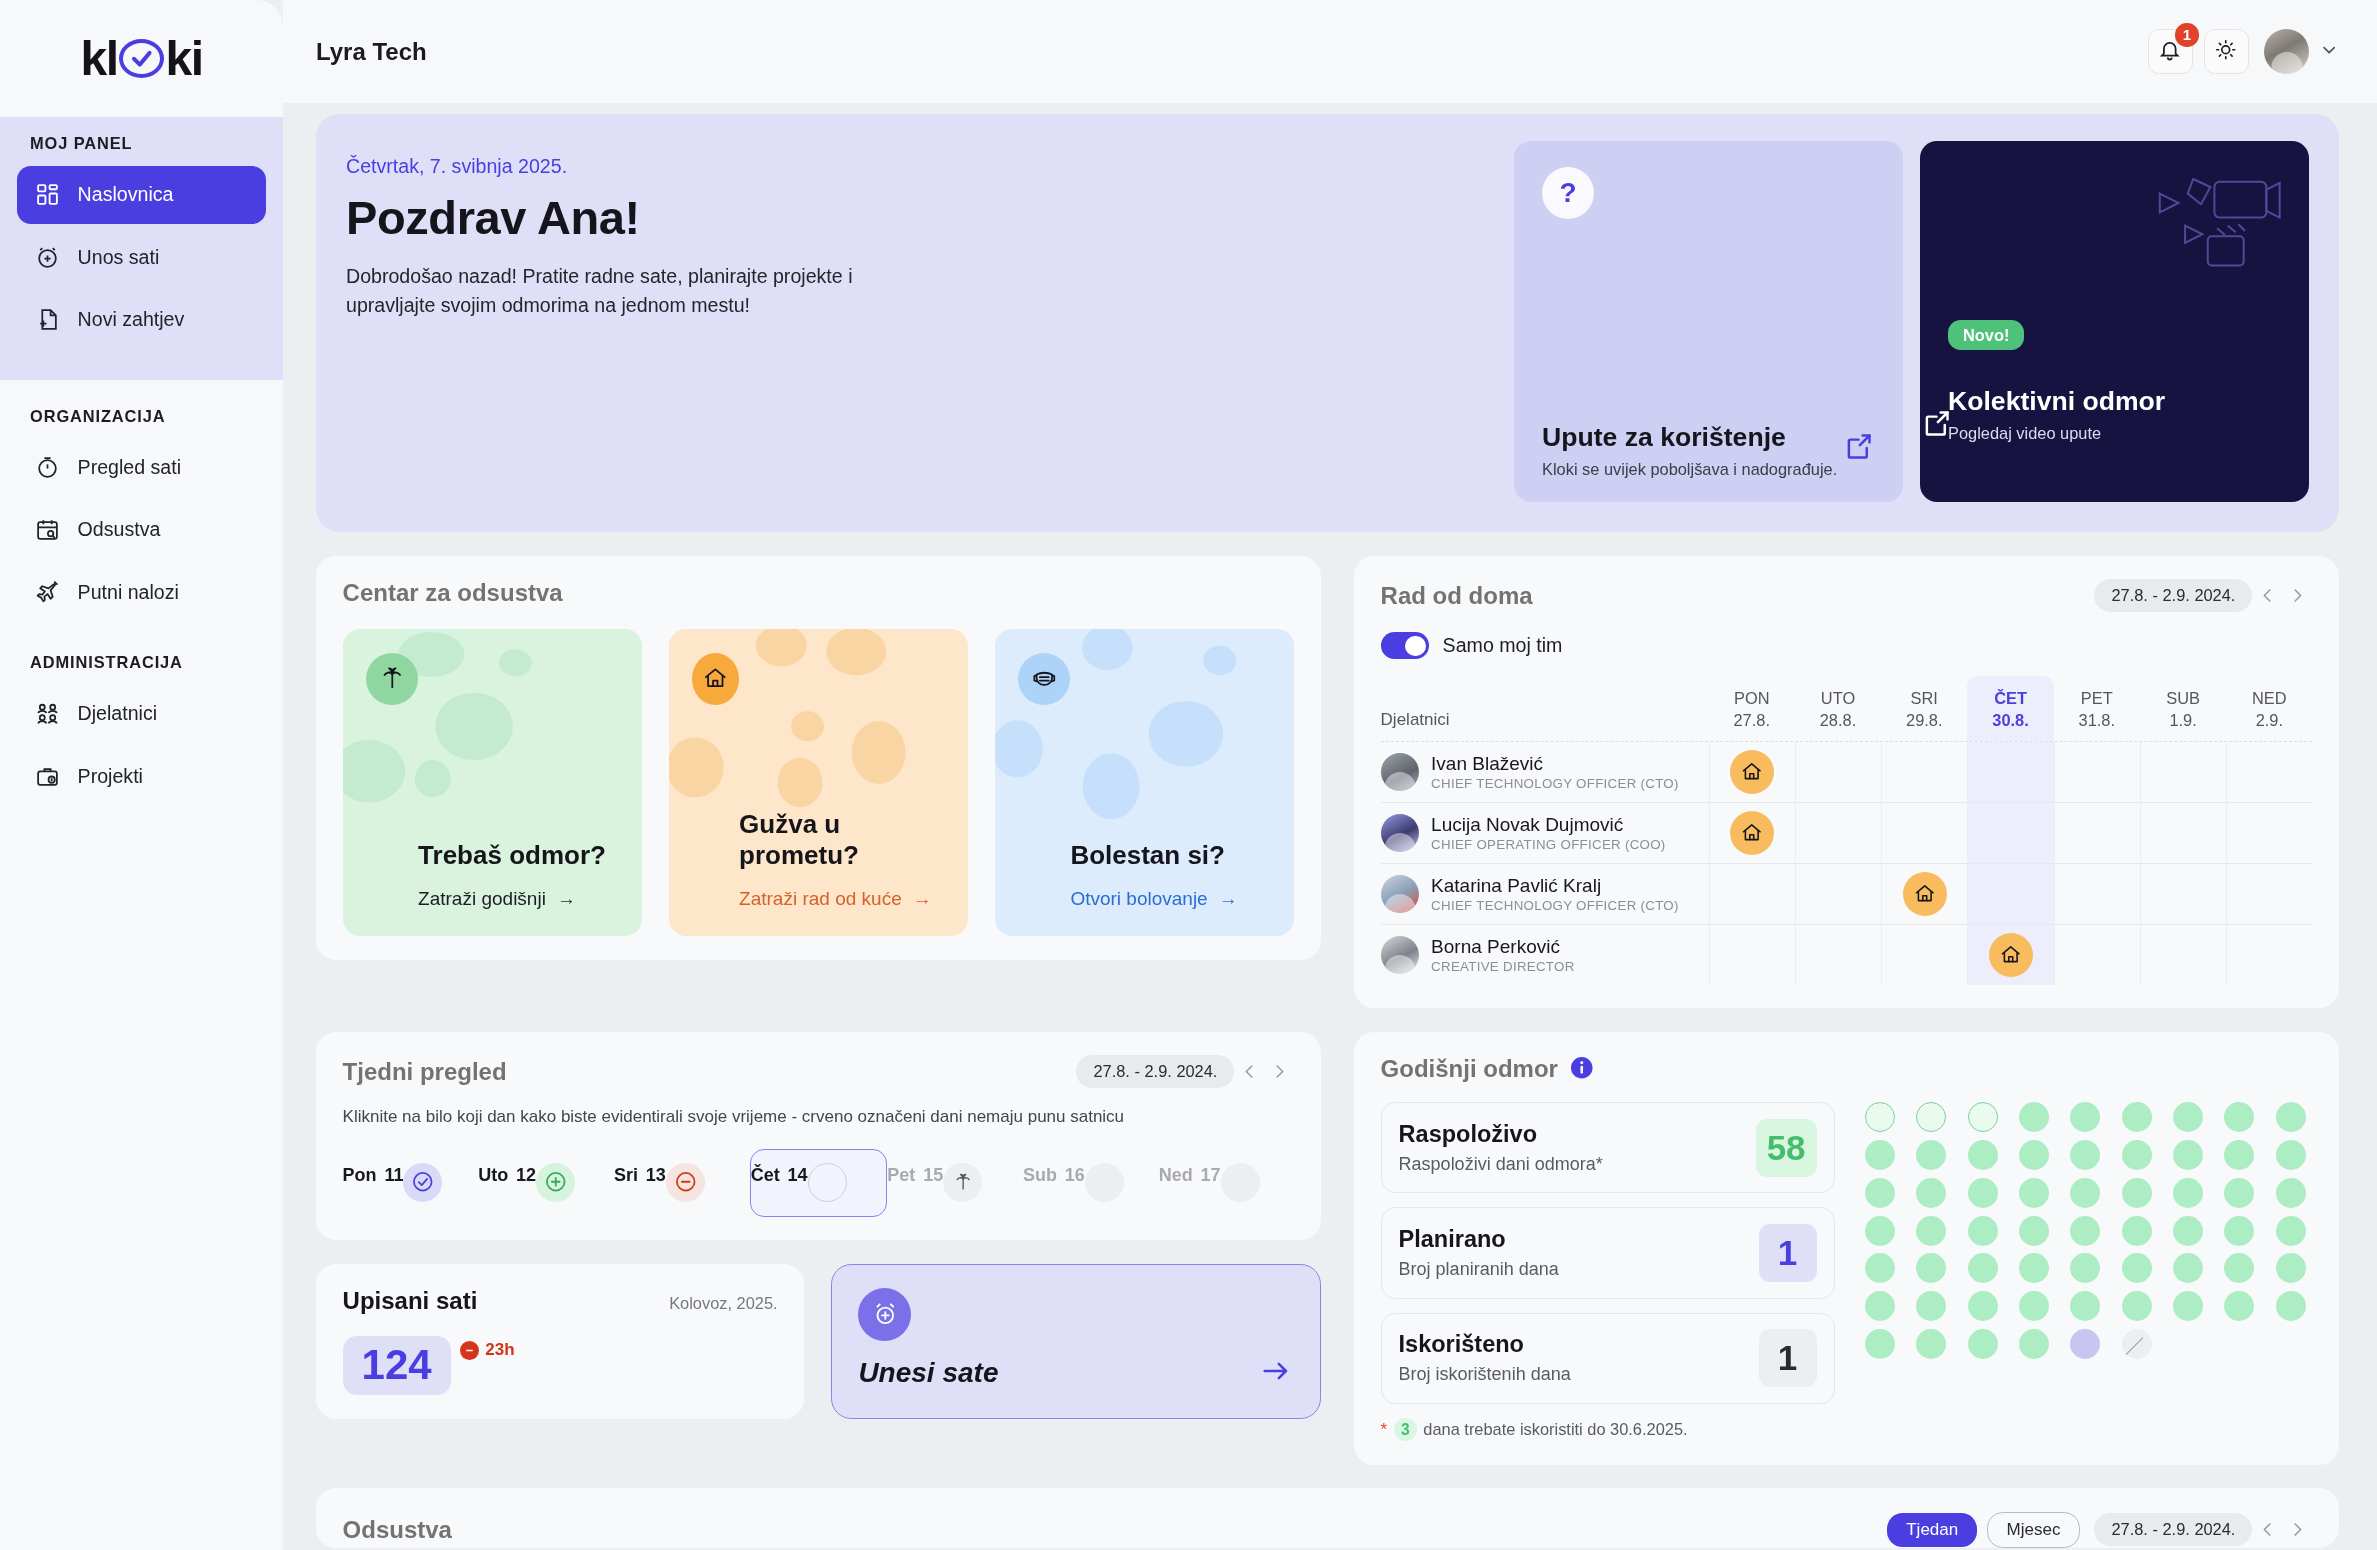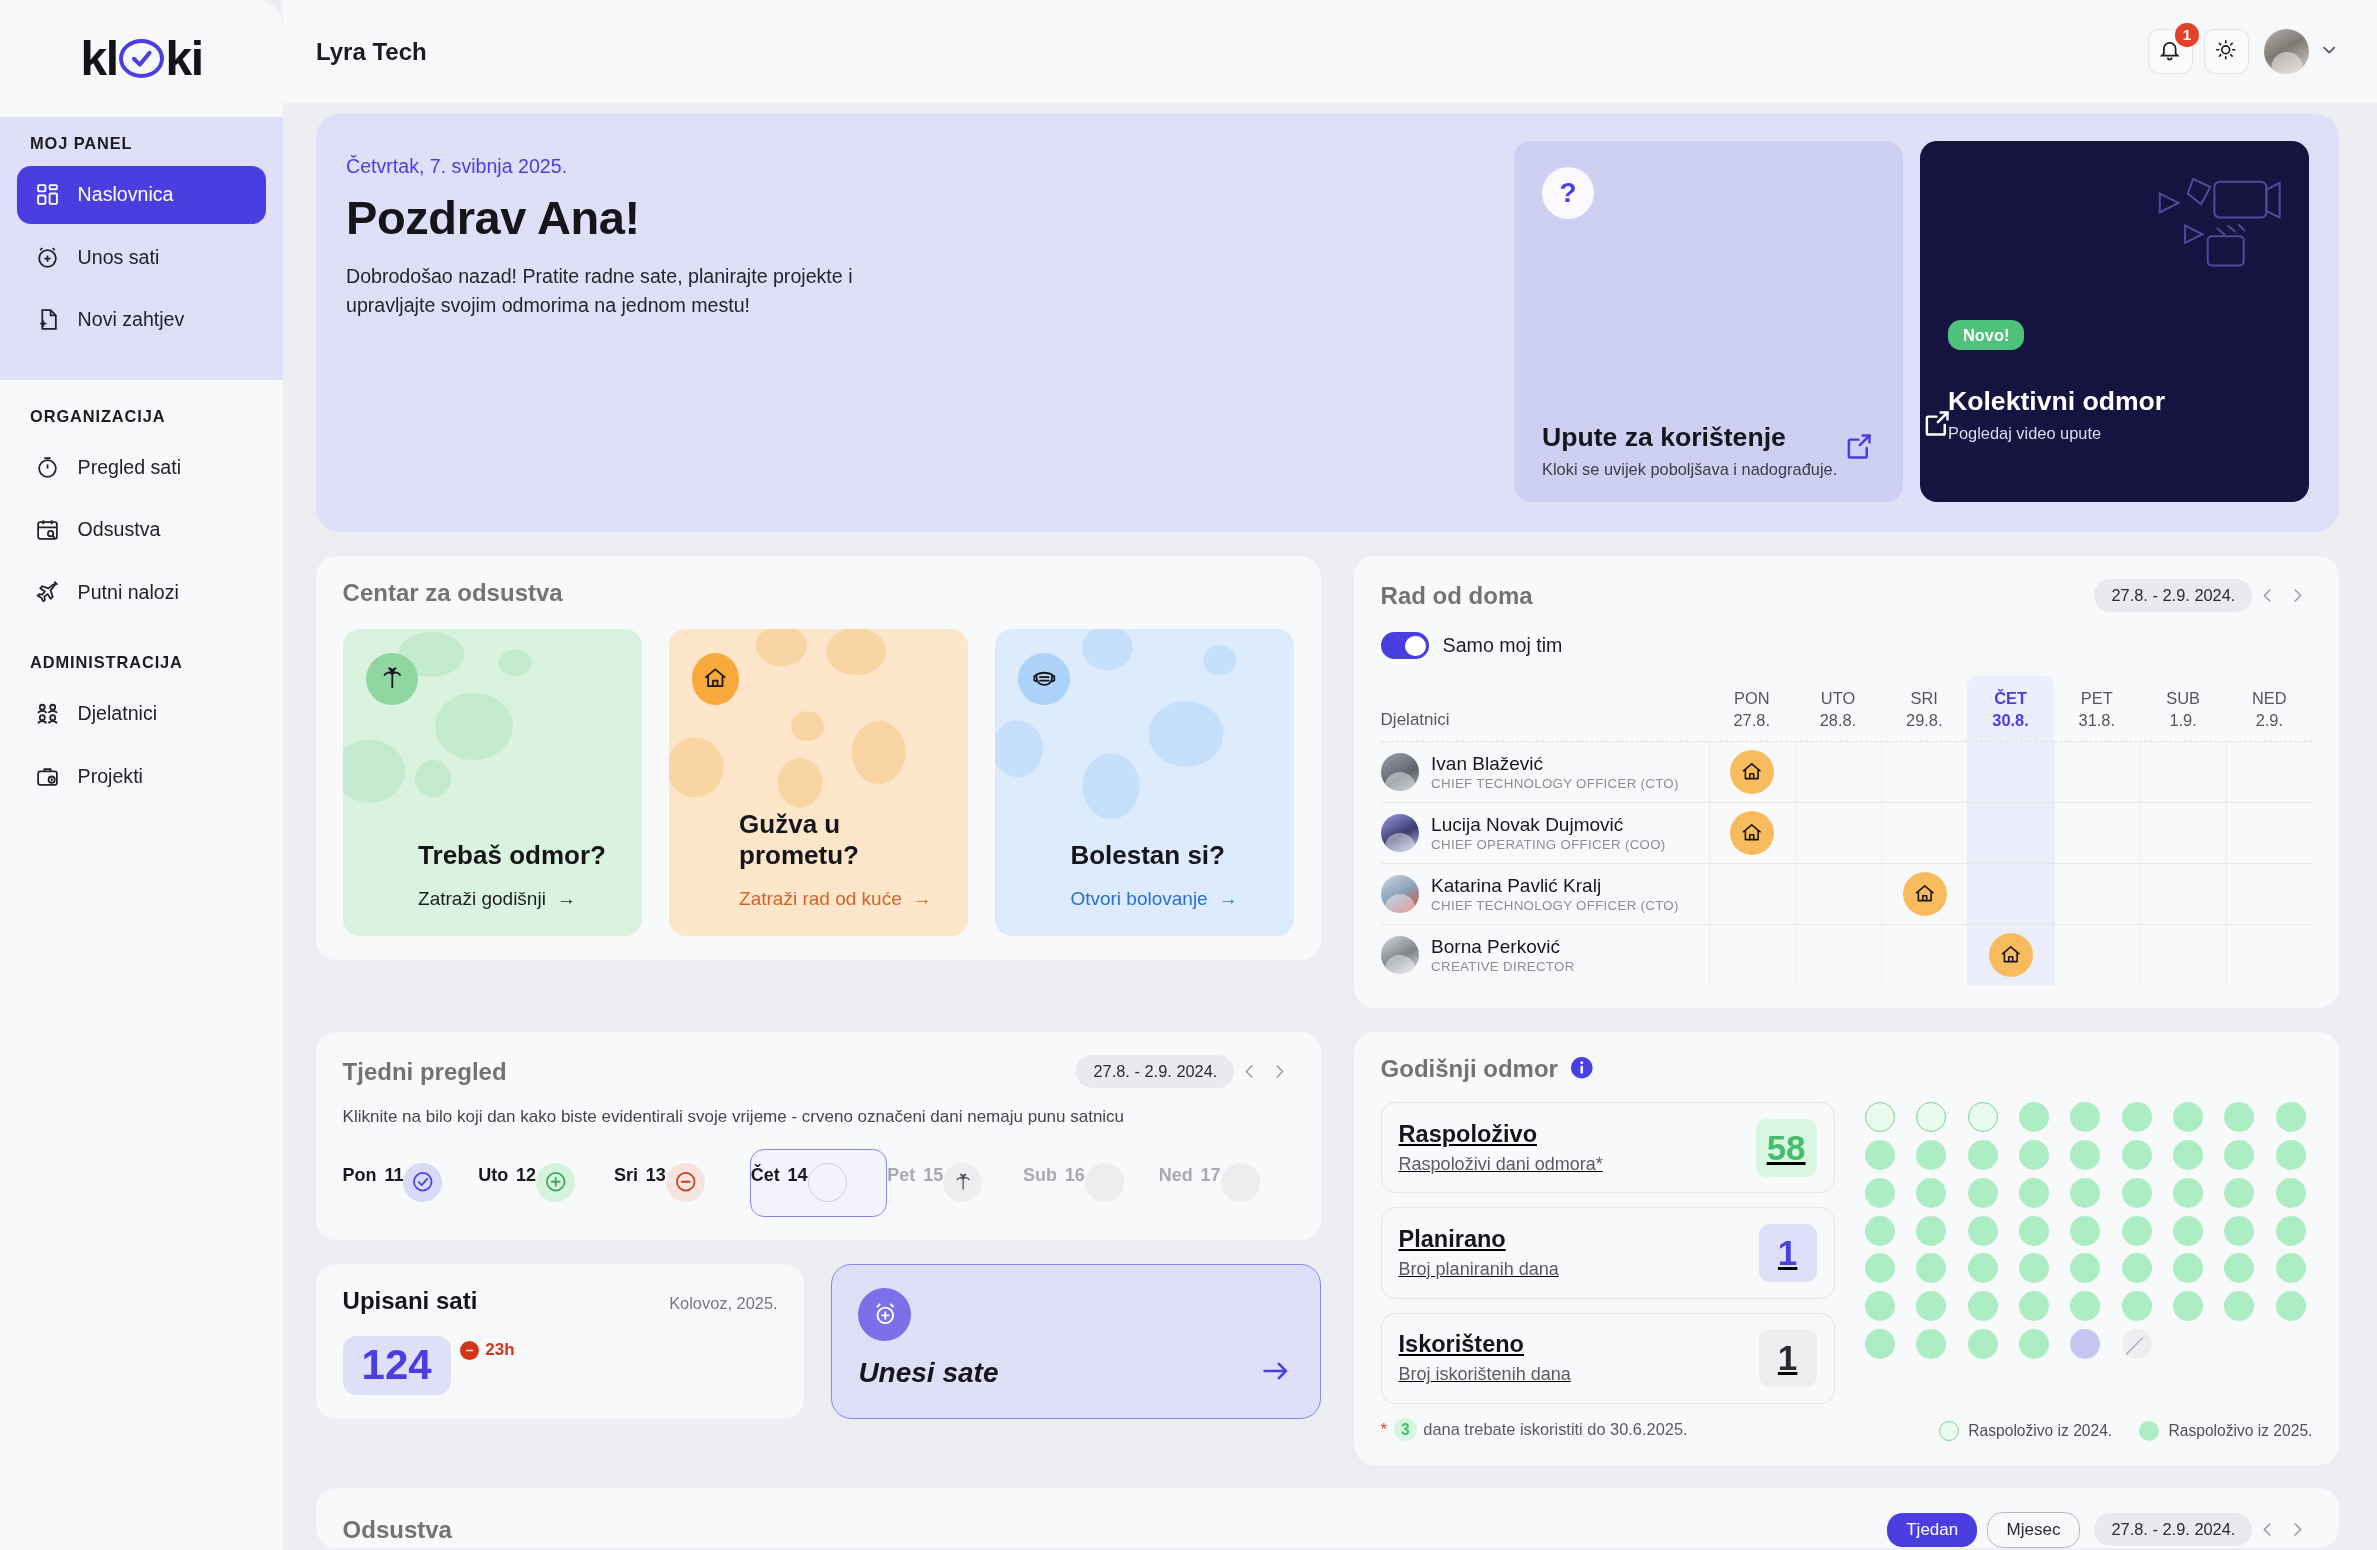--- a/index.html
+++ b/index.html
@@ -281,21 +281,21 @@
   }
   .enter-bottom { margin-top: auto; display: flex; align-items: center; }
   .enter-label { font-size: 28px; font-weight: 600; color: #15151b; }
   .enter-arrow { margin-left: auto; color: #4b3ee0; }
 
   
   .vac-body { display: flex; gap: 23.5px; margin-top: 19px; }
   .vac-left { width: 454px; flex: 0 0 454px; }
   .vac-item {
     border: 0.8px solid #e5e6ea; border-radius: 14px;
-    padding: 15.6px 17px; display: flex; align-items: center; margin-bottom: 14px; text-decoration: underline;
+    padding: 15.6px 17px; display: flex; align-items: center; margin-bottom: 14px;
   }
   .vac-txt { flex: 1; min-width: 0; }
   .vac-h { font-size: 23.5px; font-weight: 700; color: #15151b; }
   .vac-s { font-size: 18px; color: #5a5a64; margin-top: 6px; }
   .vac-num {
     min-width: 58px; height: 58px; padding: 0 11px; border-radius: 11px;
     display: flex; align-items: center; justify-content: center;
     font-size: 35px; font-weight: 700;
   }
   .vac-num.green { background: #d9f6e1; color: #45bd6c; }
@@ -987,30 +987,20 @@
                     <span class="dot y2025"></span>
                     <span class="dot y2025"></span>
                     <span class="dot y2025"></span>
                     <span class="dot y2025"></span>
                     <span class="dot y2025"></span>
                     <span class="dot y2025"></span>
                     <span class="dot y2025"></span>
                     <span class="dot planned"></span>
                     <span class="dot used"></span>
                   </div>
-                <div class="legend">
-                  <div class="legend-item">
-                    <span class="legend-dot y2024"></span>
-                    <span>Raspoloživo iz 2024.</span>
-                  </div>
-                  <div class="legend-item">
-                    <span class="legend-dot y2025"></span>
-                    <span>Raspoloživo iz 2025.</span>
-                  </div>
-                </div>
               </div>
             </div>
           </section>
         </div>
       </div>
 
       <section class="bottom-card">
         <div class="card-head">
           <div class="card-title">Odsustva</div>
           <div class="grow"></div>

